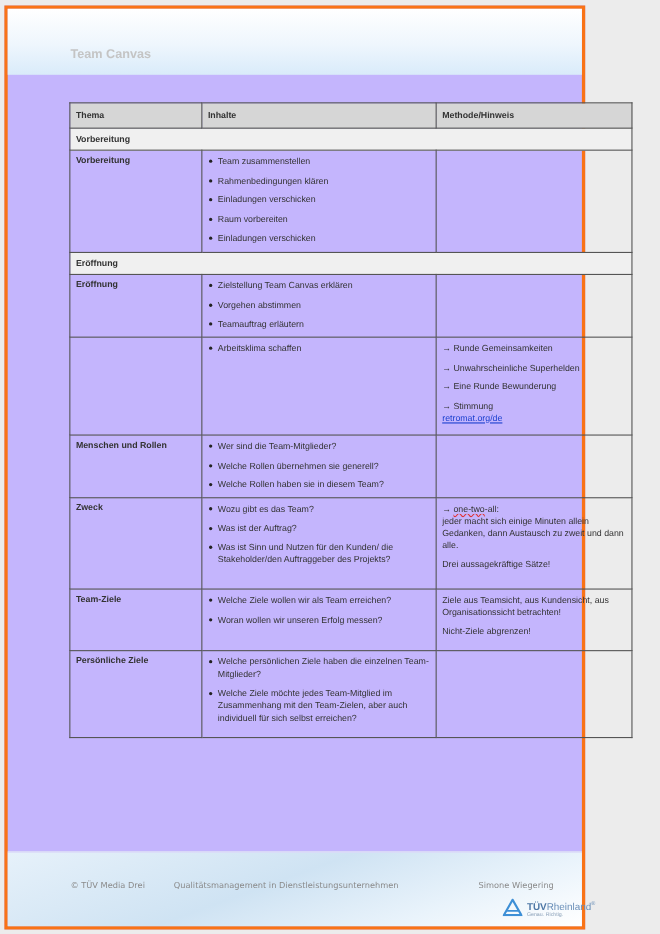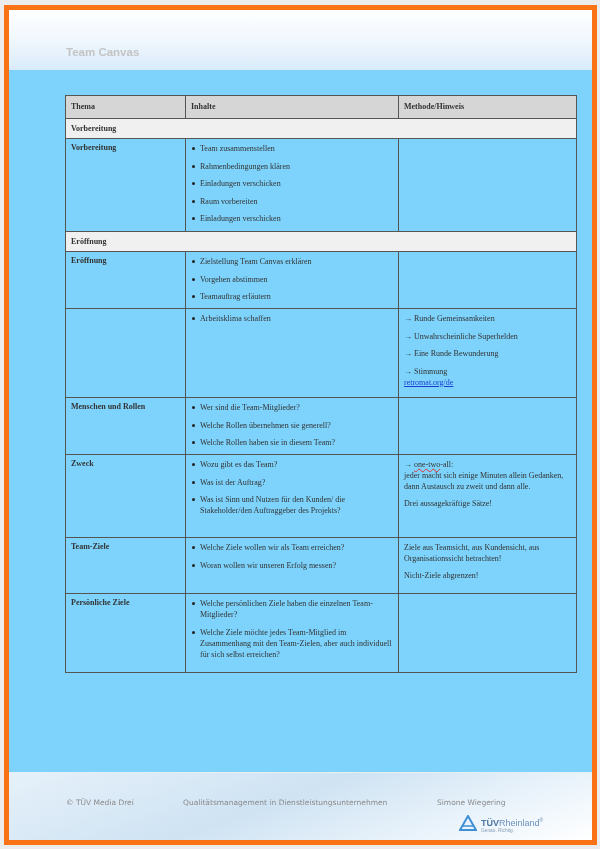--- a/index.html
+++ b/index.html
@@ -1,34 +1,34 @@
 <!DOCTYPE html>
 <html><head>
 <meta charset="utf-8">
 <style>
   * { box-sizing: border-box; margin: 0; padding: 0; }
   html, body { width: 600px; height: 849px; overflow: hidden; background: #ececec; }
   body { font-family: "DejaVu Sans", sans-serif; position: relative; }
   .page {
-    position: absolute; left: 4px; top: 5px; width: 593px; height: 840px;
-    background: #7dd3fc; border: 5px solid #f97316;
+    position: absolute; left: 4px; top: 5px; width: 528px; height: 840px;
+    background: #c4b5fd; border: 3px solid #f97316;
   }
   .header-band {
     position: absolute; left: 0; top: 0; width: 100%; height: 60px;
     background: linear-gradient(180deg, #ffffff 0%, #eef6fd 55%, #d9ebfa 100%);
   }
   .doc-title {
     position: absolute; left: 57px; top: 36px;
     font-family: "Liberation Sans", sans-serif; font-weight: bold;
     font-size: 11.5px; color: #c4c4c4;
   }
   table.canvas {
     position: absolute; left: 56px; top: 85px; width: 511px;
     border-collapse: collapse; table-layout: fixed;
-    font-family: Liberation Serif, serif; font-size: 8px; color: #333; padding-left: 37px;
+    font-family: Liberation Sans, sans-serif; font-size: 8px; color: #333; padding-left: 37px;
   }
   table.canvas td, table.canvas th {
     border: 1px solid #555; vertical-align: top; text-align: left;
     padding: 4px 5px;
   }
   table.canvas th {
     background: #d6d6d6; font-weight: bold; font-size: 8px; color: #333;
     height: 23px; vertical-align: middle; padding-top: 3px;
   }
   .col1 { width: 120px; }
@@ -53,21 +53,21 @@
   .footer-band {
     position: absolute; left: 0; bottom: 0; width: 100%; height: 68px;
     background: linear-gradient(160deg, #e6f1fa 0%, #cfe3f3 45%, #e9f3fb 75%, #ffffff 100%);
     border-top: 1px solid #e6eef6;
   }
   .foot-text {
     position: absolute; top: 25px; font-family: "DejaVu Sans", sans-serif;
     font-size: 7.5px; color: #8a8a8a;
   }
   .foot-copy { left: 57px; }
-  .foot-topic { left: 174px; }
+  .foot-topic { left: 151px; }
   .foot-author { left: 428px; text-align: right; }
   .logo { position: absolute; left: 450px; top: 42px; width: 110px; height: 22px; }
   .logo svg { position: absolute; left: 0; top: 0; }
   .logo-name { position: absolute; left: 22px; top: 2px; font-family: "Liberation Sans", sans-serif; font-size: 9px; color: #6a8fb8; }
   .logo-name b { color: #4f78a6; }
   .logo-sub { position: absolute; left: 22px; top: 13px; font-size: 4.8px; color: #8aa0b8; font-family: "Liberation Sans", sans-serif; }
 </style>
 </head>
 <body>
 

